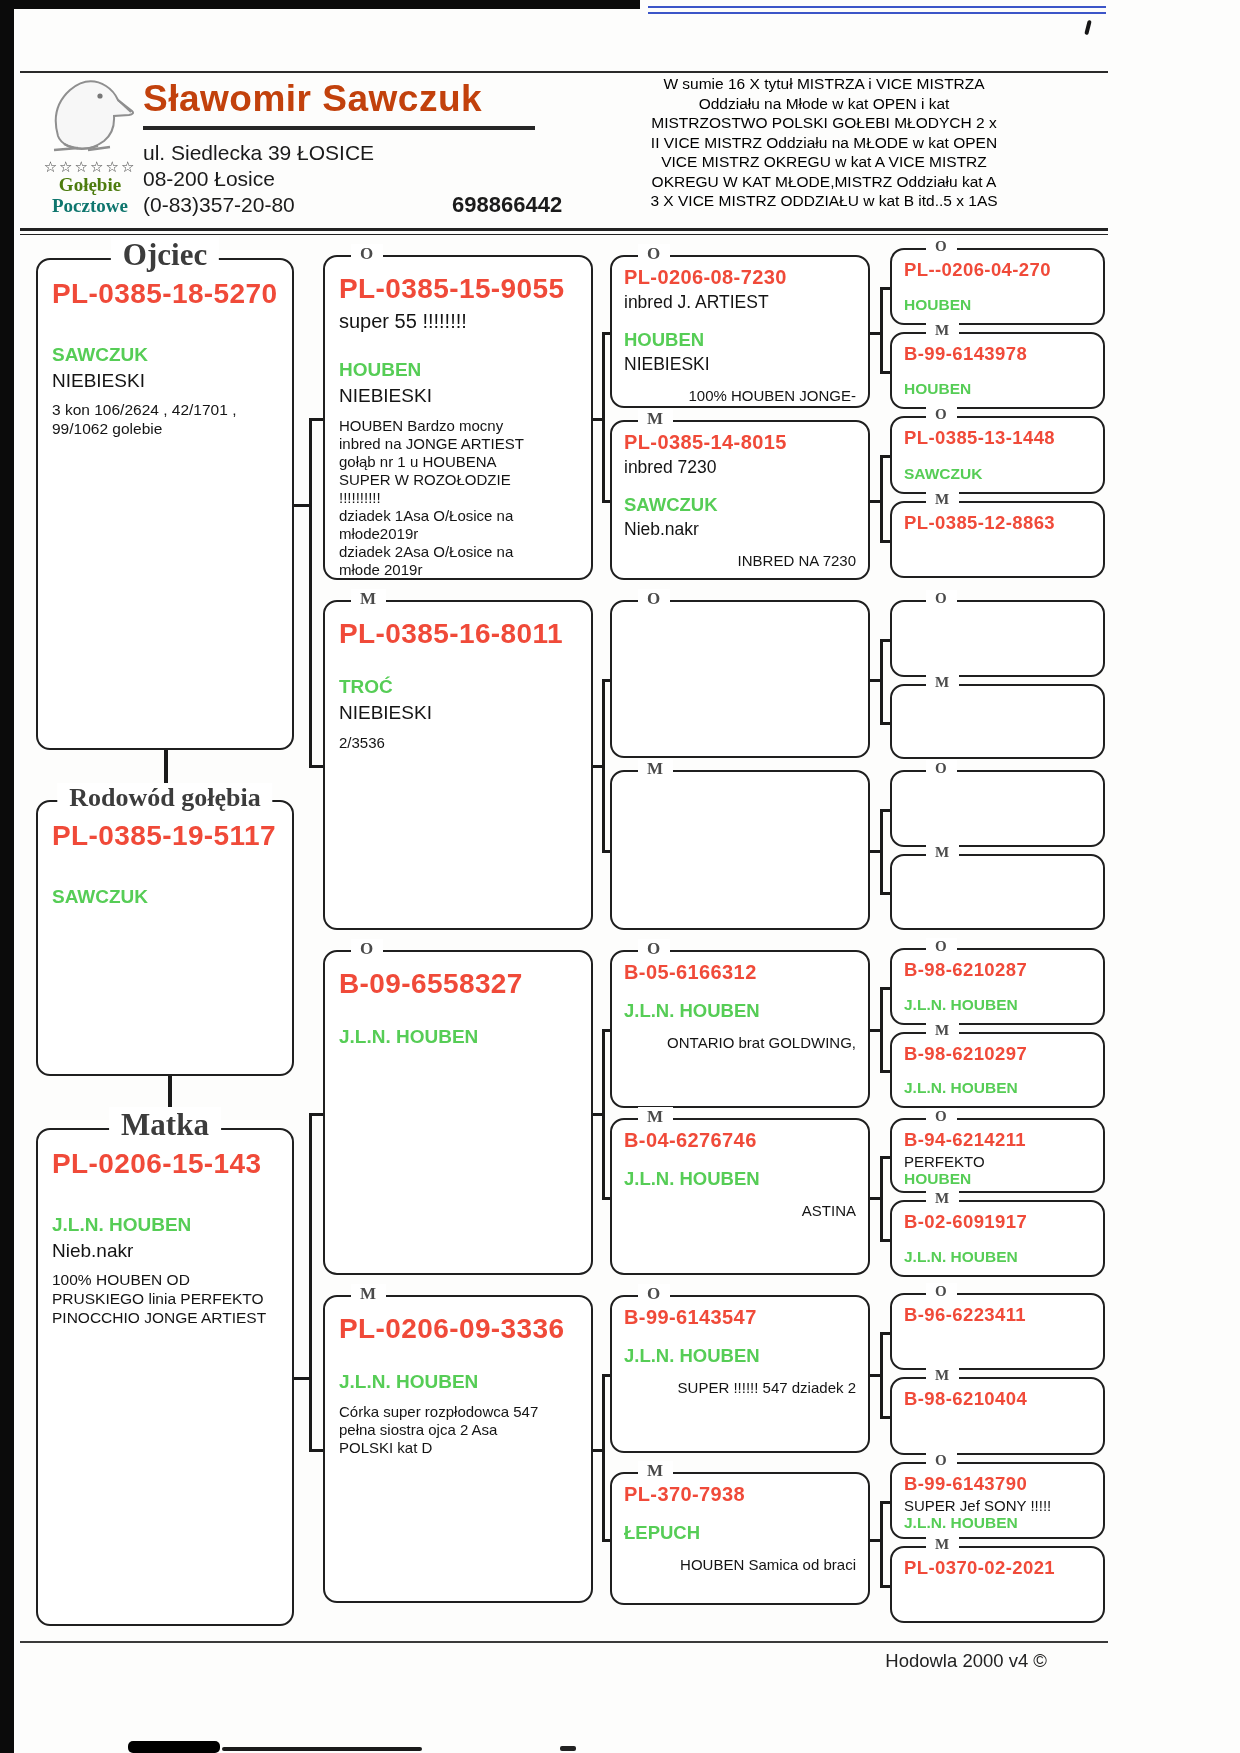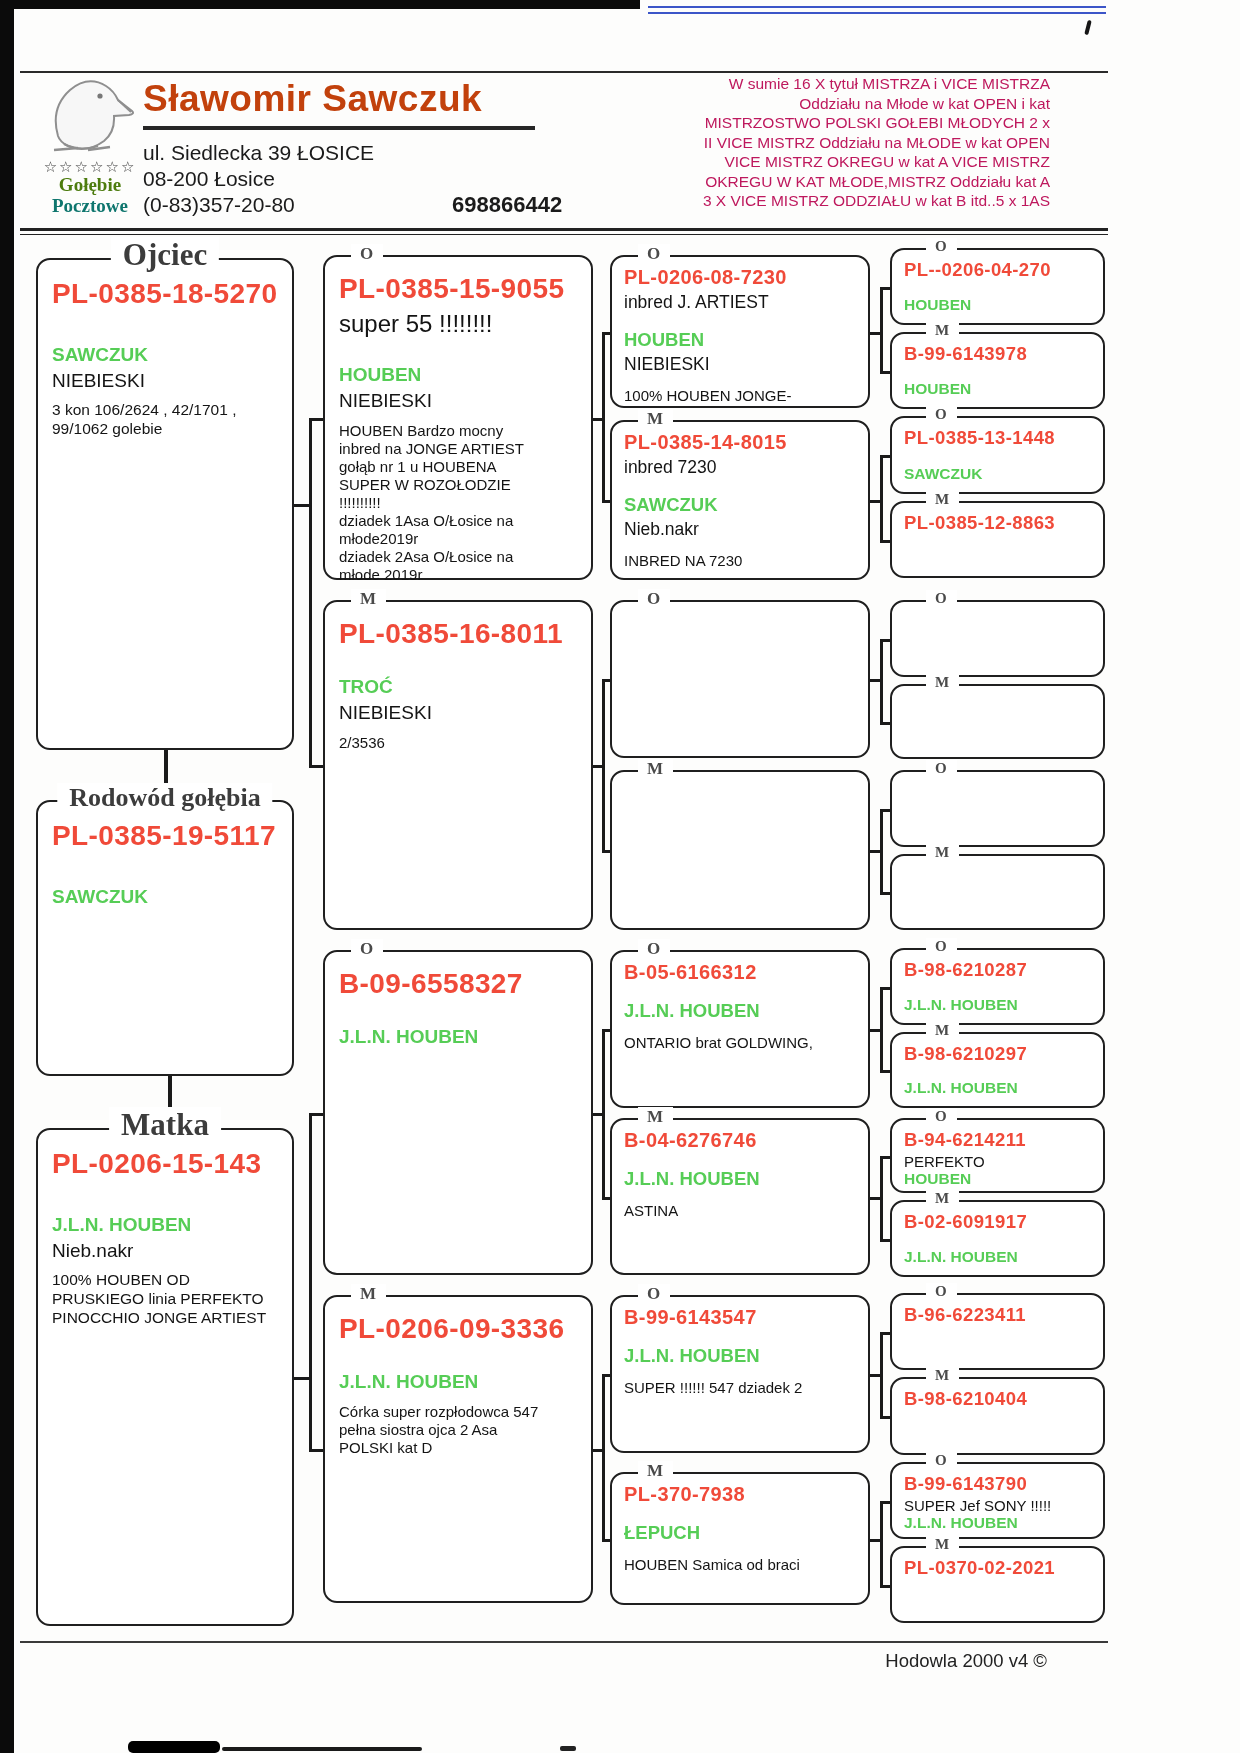--- a/index.html
+++ b/index.html
@@ -18,22 +18,22 @@
   .rule{position:absolute;}
   .rule-top{left:20px;top:71px;width:1088px;height:2px;background:#2a2a2a;}
   .rule-mid{left:20px;top:228px;width:1088px;height:7px;border-top:3px solid #222;border-bottom:1.5px solid #222;box-sizing:border-box;}
   .rule-bottom{left:20px;top:1641px;width:1088px;height:1.5px;background:#3a3a3a;}
   
   .h-name{position:absolute;left:143px;top:78px;font-weight:bold;font-size:37px;letter-spacing:.5px;color:#c2410c;}
   .h-underline{position:absolute;left:143px;top:126px;width:392px;height:4px;background:#262626;}
   .h-addr{position:absolute;left:143px;font-size:21px;color:#1b1b1b;}
   .h-addr1{top:141px;} .h-addr2{top:167px;} .h-phone{top:193px;}
   .h-mobile{position:absolute;left:452px;top:192px;font-size:22px;font-weight:bold;color:#1b1b1b;}
-  .ach{position:absolute;left:598px;top:74px;width:452px;text-align:right;
-       font-size:15.5px;line-height:19.5px;color:#be185d;}
+  .ach{position:absolute;left:598px;top:74px;width:452px;text-align:center;
+       font-size:15.5px;line-height:19.5px;color:#000000;}
   .logo{position:absolute;left:24px;top:74px;width:132px;text-align:center;color:#6b6b6b;}
   .logo svg{display:block;margin:0 auto;}
   .logo-stars{font-size:15px;letter-spacing:2px;color:#3d3d3d;line-height:14px;}
   .logo-t1{font-family:"Liberation Serif",serif;font-weight:bold;font-size:19px;line-height:21px;color:#4d7c0f;}
   .logo-t2{font-family:"Liberation Serif",serif;font-weight:bold;font-size:19px;line-height:21px;color:#0f766e;}
   
   .pbox{position:absolute;border:2.5px solid #1f1f1f;border-radius:14px;background:#fff;box-sizing:border-box;}
   .sex{position:absolute;top:-13px;left:26px;background:#fff;padding:0 9px;
        font-family:"Liberation Serif",serif;font-weight:bold;font-size:17px;color:#4a4a4a;letter-spacing:1px;}
   .g4 .sex{top:-12px;left:34px;font-size:15px;}
@@ -44,30 +44,30 @@
   .pname{color:#56cd56;font-weight:bold;font-size:19px;}
   .pcolor{color:#141414;font-size:19px;}
   .line2{color:#141414;font-size:19px;}
   .pnote{color:#141414;font-size:15px;line-height:18px;white-space:pre-line;}
   .line2:empty,.pcolor:empty,.pnote:empty,.pname:empty{display:none;}
   .big{padding:18px 14px;}
   .big .pname{margin-top:34px;}
   .big .pcolor{margin-top:4px;}
   .big .pnote{margin-top:8px;font-size:15.5px;line-height:19px;}
   .g2{padding:16px 14px;}
-  .g2 .line2{margin-top:5px;font-size:24px;}
+  .g2 .line2{margin-top:5px;font-size:20px;}
   .g2 .pname{margin-top:26px;}
   .g2 .pcolor{margin-top:4px;}
   .g2 .pnote{margin-top:10px;}
   .g3{padding:9px 12px;}
   .g3 .ring{font-size:20px;}
   .g3 .line2{margin-top:3px;font-size:17.5px;}
   .g3 .pname{margin-top:16px;font-size:18.5px;}
   .g3 .pcolor{margin-top:3px;font-size:17.5px;}
-  .g3 .pnote{margin-top:12px;}
+  .g3 .pnote{margin-top:12px;text-align:right;}
   .g4{padding:9px 12px;display:flex;flex-direction:column;}
   .g4 .ring{font-size:18.5px;}
   .g4 .line2{margin-top:2px;font-size:15px;}
   .g4 .pname{margin-top:auto;font-size:15.5px;}
   
   .cline{position:absolute;background:#1a1a1a;}
   
   .footer-note{position:absolute;top:1650px;left:600px;width:447px;text-align:right;font-size:18.5px;color:#222;}
 </style>
 </head>

